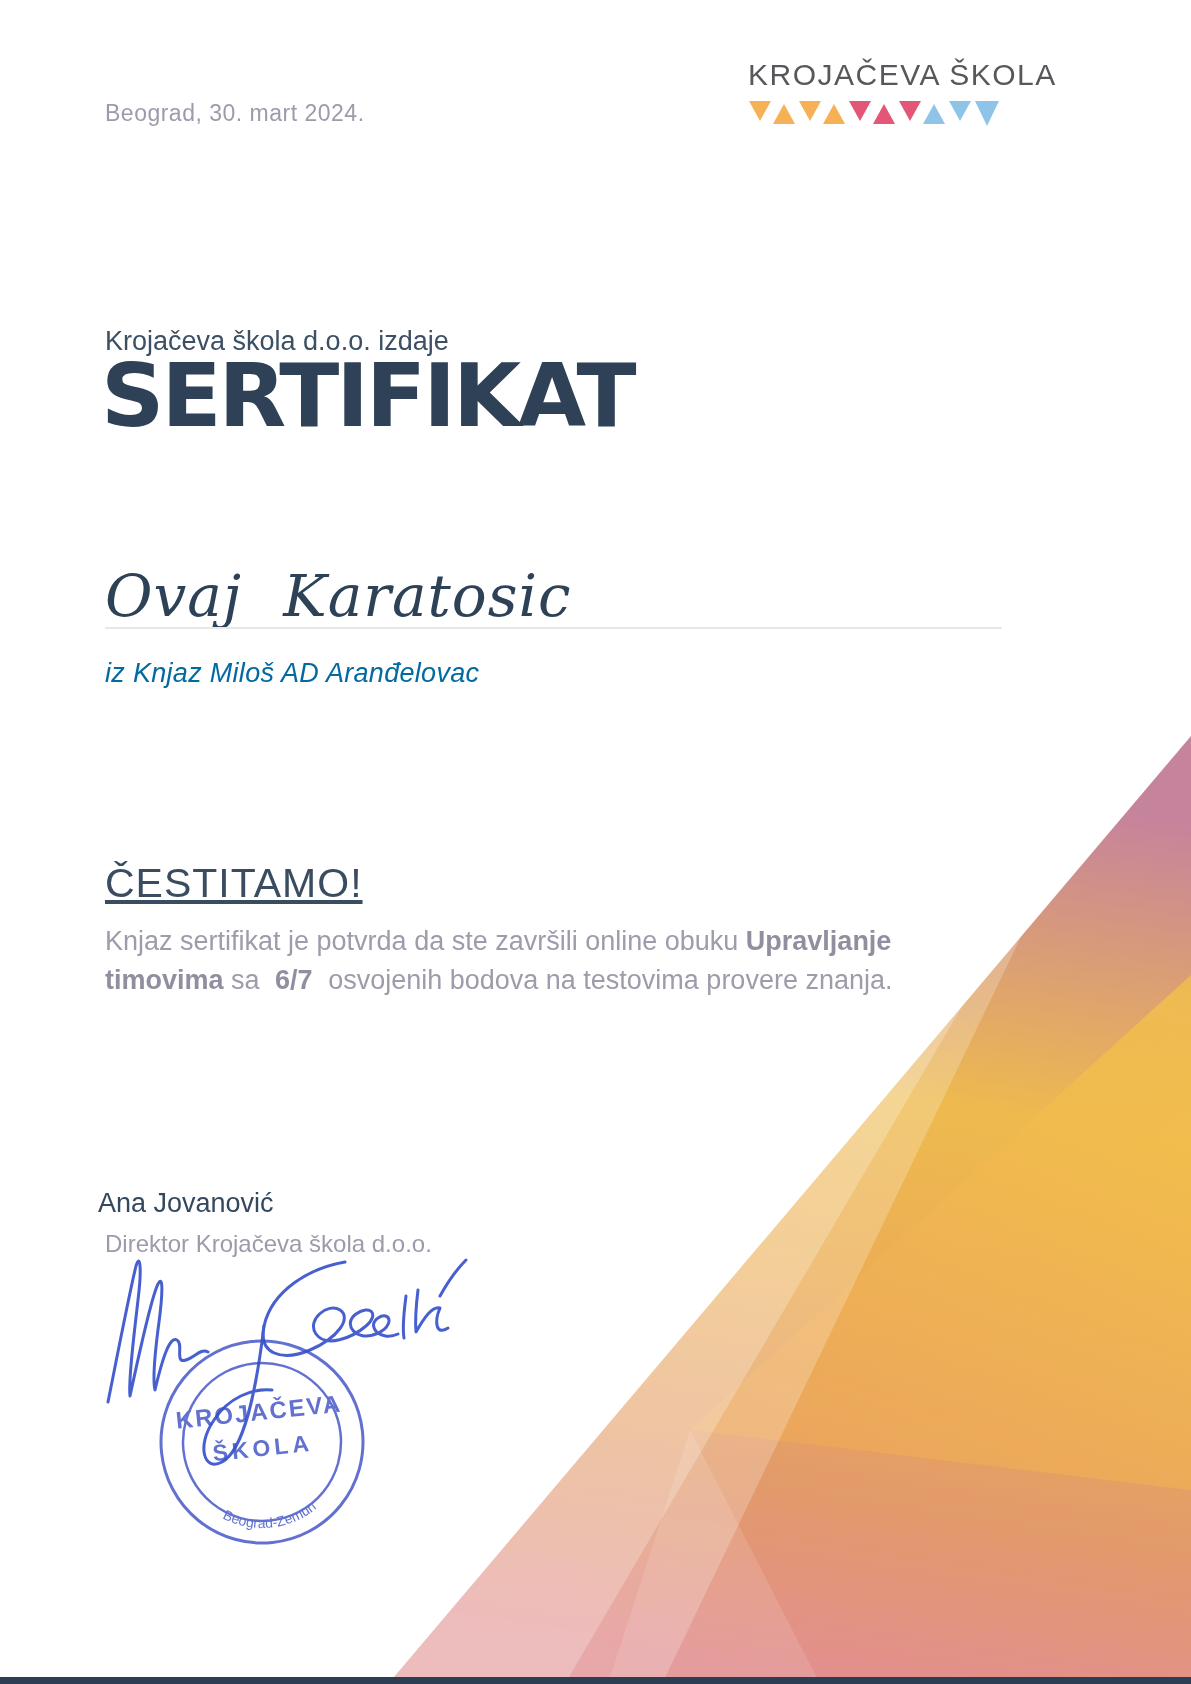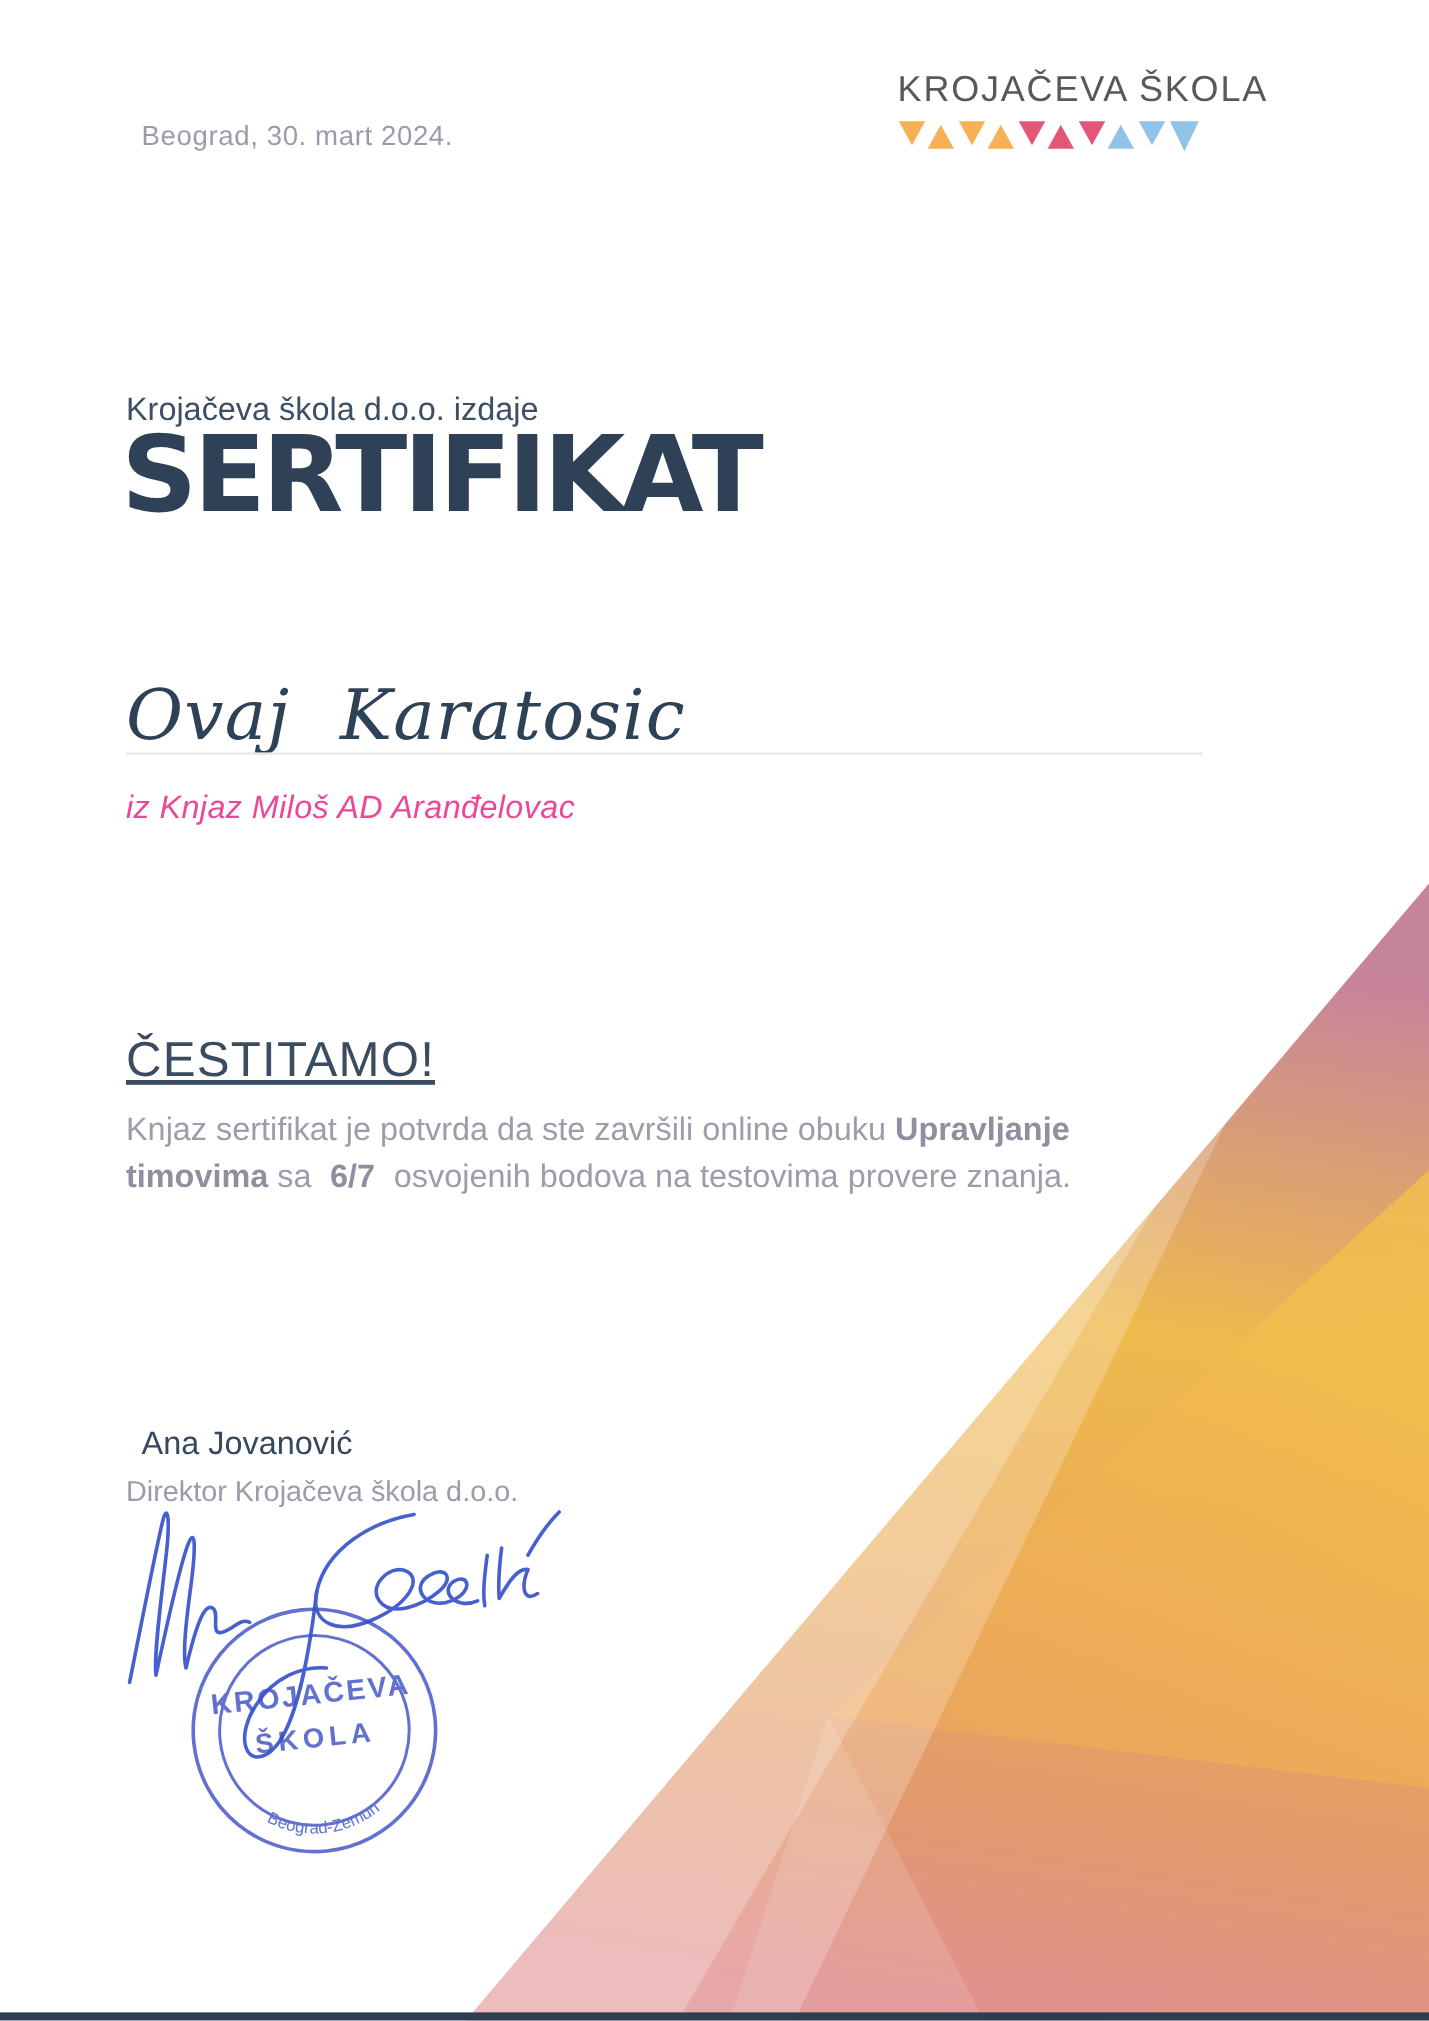--- a/index.html
+++ b/index.html
@@ -4,52 +4,52 @@
 <style>
   html,body{margin:0;padding:0;background:#ffffff;}
   .page{
     position:relative;width:1191px;height:1684px;background:#ffffff;
     overflow:hidden;font-family:"Liberation Sans",sans-serif;
   }
   .decor-svg,.ink-svg{position:absolute;left:0;top:0;width:1191px;height:1684px;pointer-events:none;}
   .decor-svg{z-index:0;}
   .ink-svg{z-index:3;}
 
-  .date{position:absolute;left:105px;top:100px;font-size:23px;color:#9c9bab;letter-spacing:.5px;z-index:2;margin-left:13px;}
+  .date{position:absolute;left:105px;top:100px;font-size:23px;color:#9c9bab;letter-spacing:.5px;z-index:2;}
 
   .logo{position:absolute;left:748px;top:58px;width:320px;z-index:2;}
   .logo-text{font-size:30px;color:#58585c;letter-spacing:1.5px;white-space:nowrap;}
   .logo-band{display:block;margin-top:8px;}
 
   .issuer{position:absolute;left:105px;top:326px;font-size:27px;color:#3c4f63;z-index:2;}
   .title{
     position:absolute;left:101px;top:352px;margin:0;z-index:2;
     font-family:"DejaVu Sans",sans-serif;font-weight:bold;
     font-size:88px;line-height:1;letter-spacing:-3px;color:#2f4156;text-align:center;
   }
 
   .recipient-name{
     position:absolute;left:105px;top:562px;z-index:2;
     font-family:"DejaVu Serif",serif;font-style:italic;
     font-size:58px;color:#2e4257;word-spacing:22px;letter-spacing:1px;
   }
   .name-underline{position:absolute;left:105px;top:627px;width:897px;height:2px;background:#e9e8e6;z-index:2;}
   .recipient-origin{
     position:absolute;left:105px;top:658px;z-index:2;
-    font-size:27px;font-style:italic;color:#ec4899;letter-spacing:.3px;
+    font-size:27px;font-style:italic;color:#0369a1;letter-spacing:.3px;
   }
 
   .congrats{position:absolute;left:105px;top:860px;margin:0;z-index:2;
     font-size:41px;font-weight:400;color:#3a4c60;letter-spacing:1px;text-decoration:underline;}
   .body-text{position:absolute;left:105px;top:922px;width:900px;margin:0;z-index:2;
     font-size:27px;line-height:39px;color:#9d9cab;}
   .body-text .b{font-weight:bold;color:#908fa0;}
   .body-text .score{margin:4px 8px;}
 
-  .signer-name{position:absolute;left:118px;top:1188px;font-size:27px;color:#34495e;z-index:2;}
+  .signer-name{position:absolute;left:98px;top:1188px;font-size:27px;color:#34495e;z-index:2;}
   .signer-title{position:absolute;left:105px;top:1230px;font-size:24px;color:#9c9bab;z-index:2;}
 
   .bottom-bar{position:absolute;left:0;bottom:0;width:1191px;height:7px;background:#2e3e52;z-index:5;}
 
   .stamp-text{font-family:"Liberation Sans",sans-serif;font-weight:bold;}
 </style>
 </head>
 <body>
 
 <div class="page">

